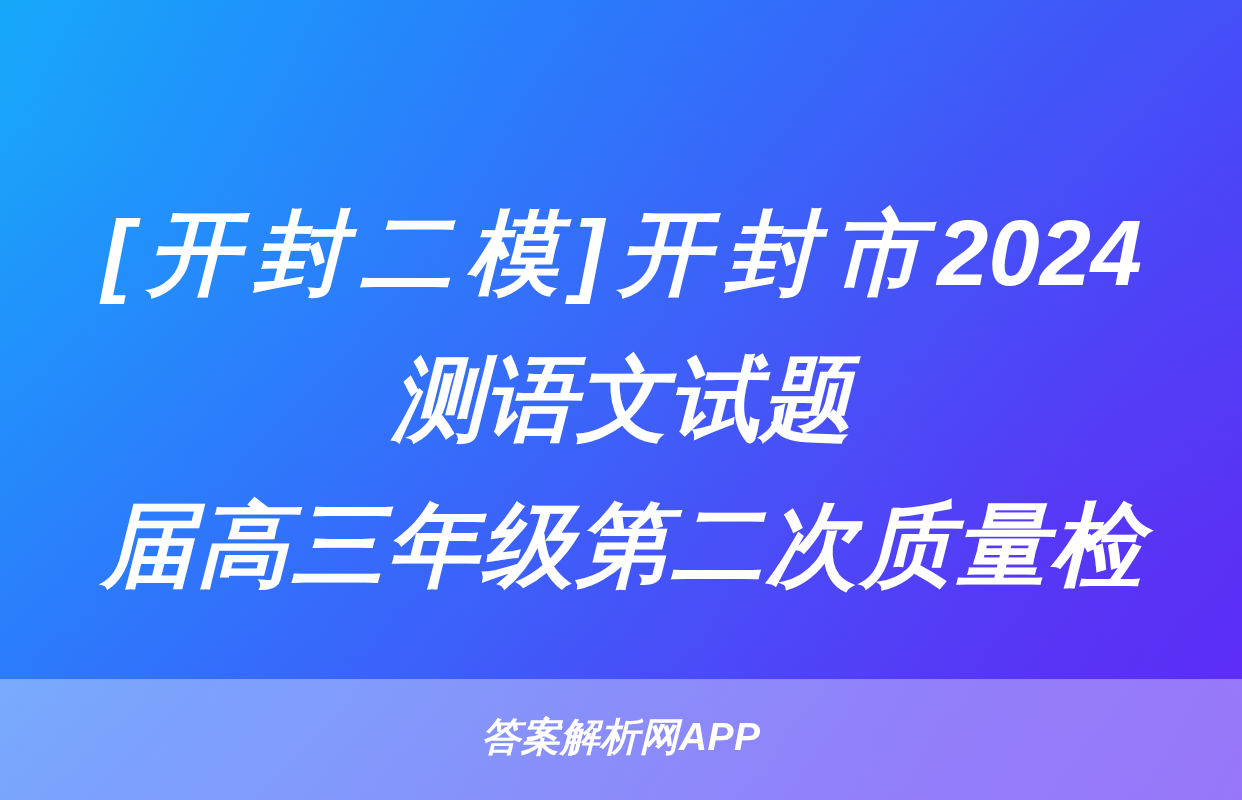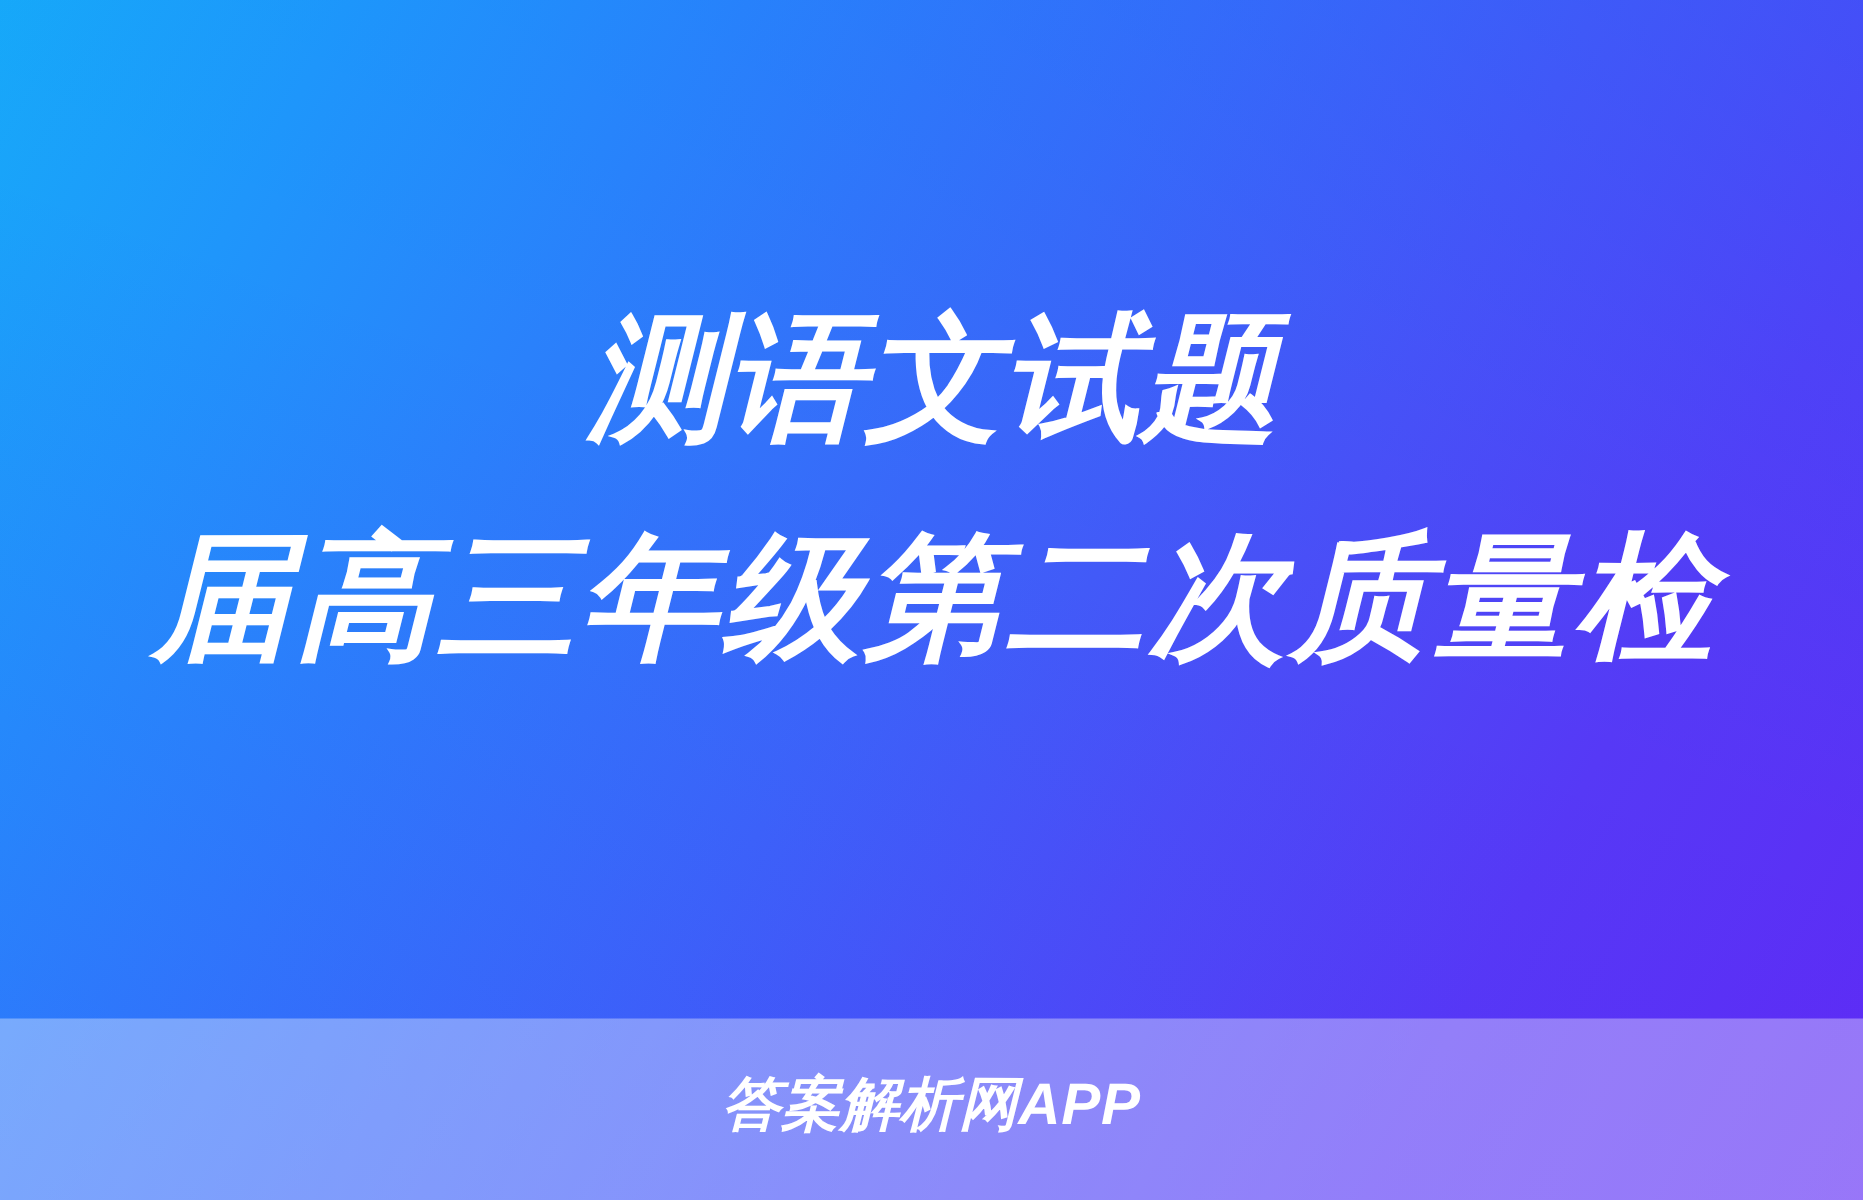--- a/index.html
+++ b/index.html
@@ -93,20 +93,21 @@
     white-space: nowrap;
     transform: translateY(-3px);
   }
 </style>
 </head>
 <body>
 
 <div class="card">
 
   <div class="title-block">
+    <div class="title-line"><span>[开封二模]开封市2024</span></div>
     <div class="title-line center"><span>测语文试题</span></div>
     <div class="title-line"><span>届高三年级第二次质量检</span></div>
   </div>
 
   <div class="watermark-band">
     <div class="watermark-text">答案解析网APP</div>
   </div>
 
 </div>
 

